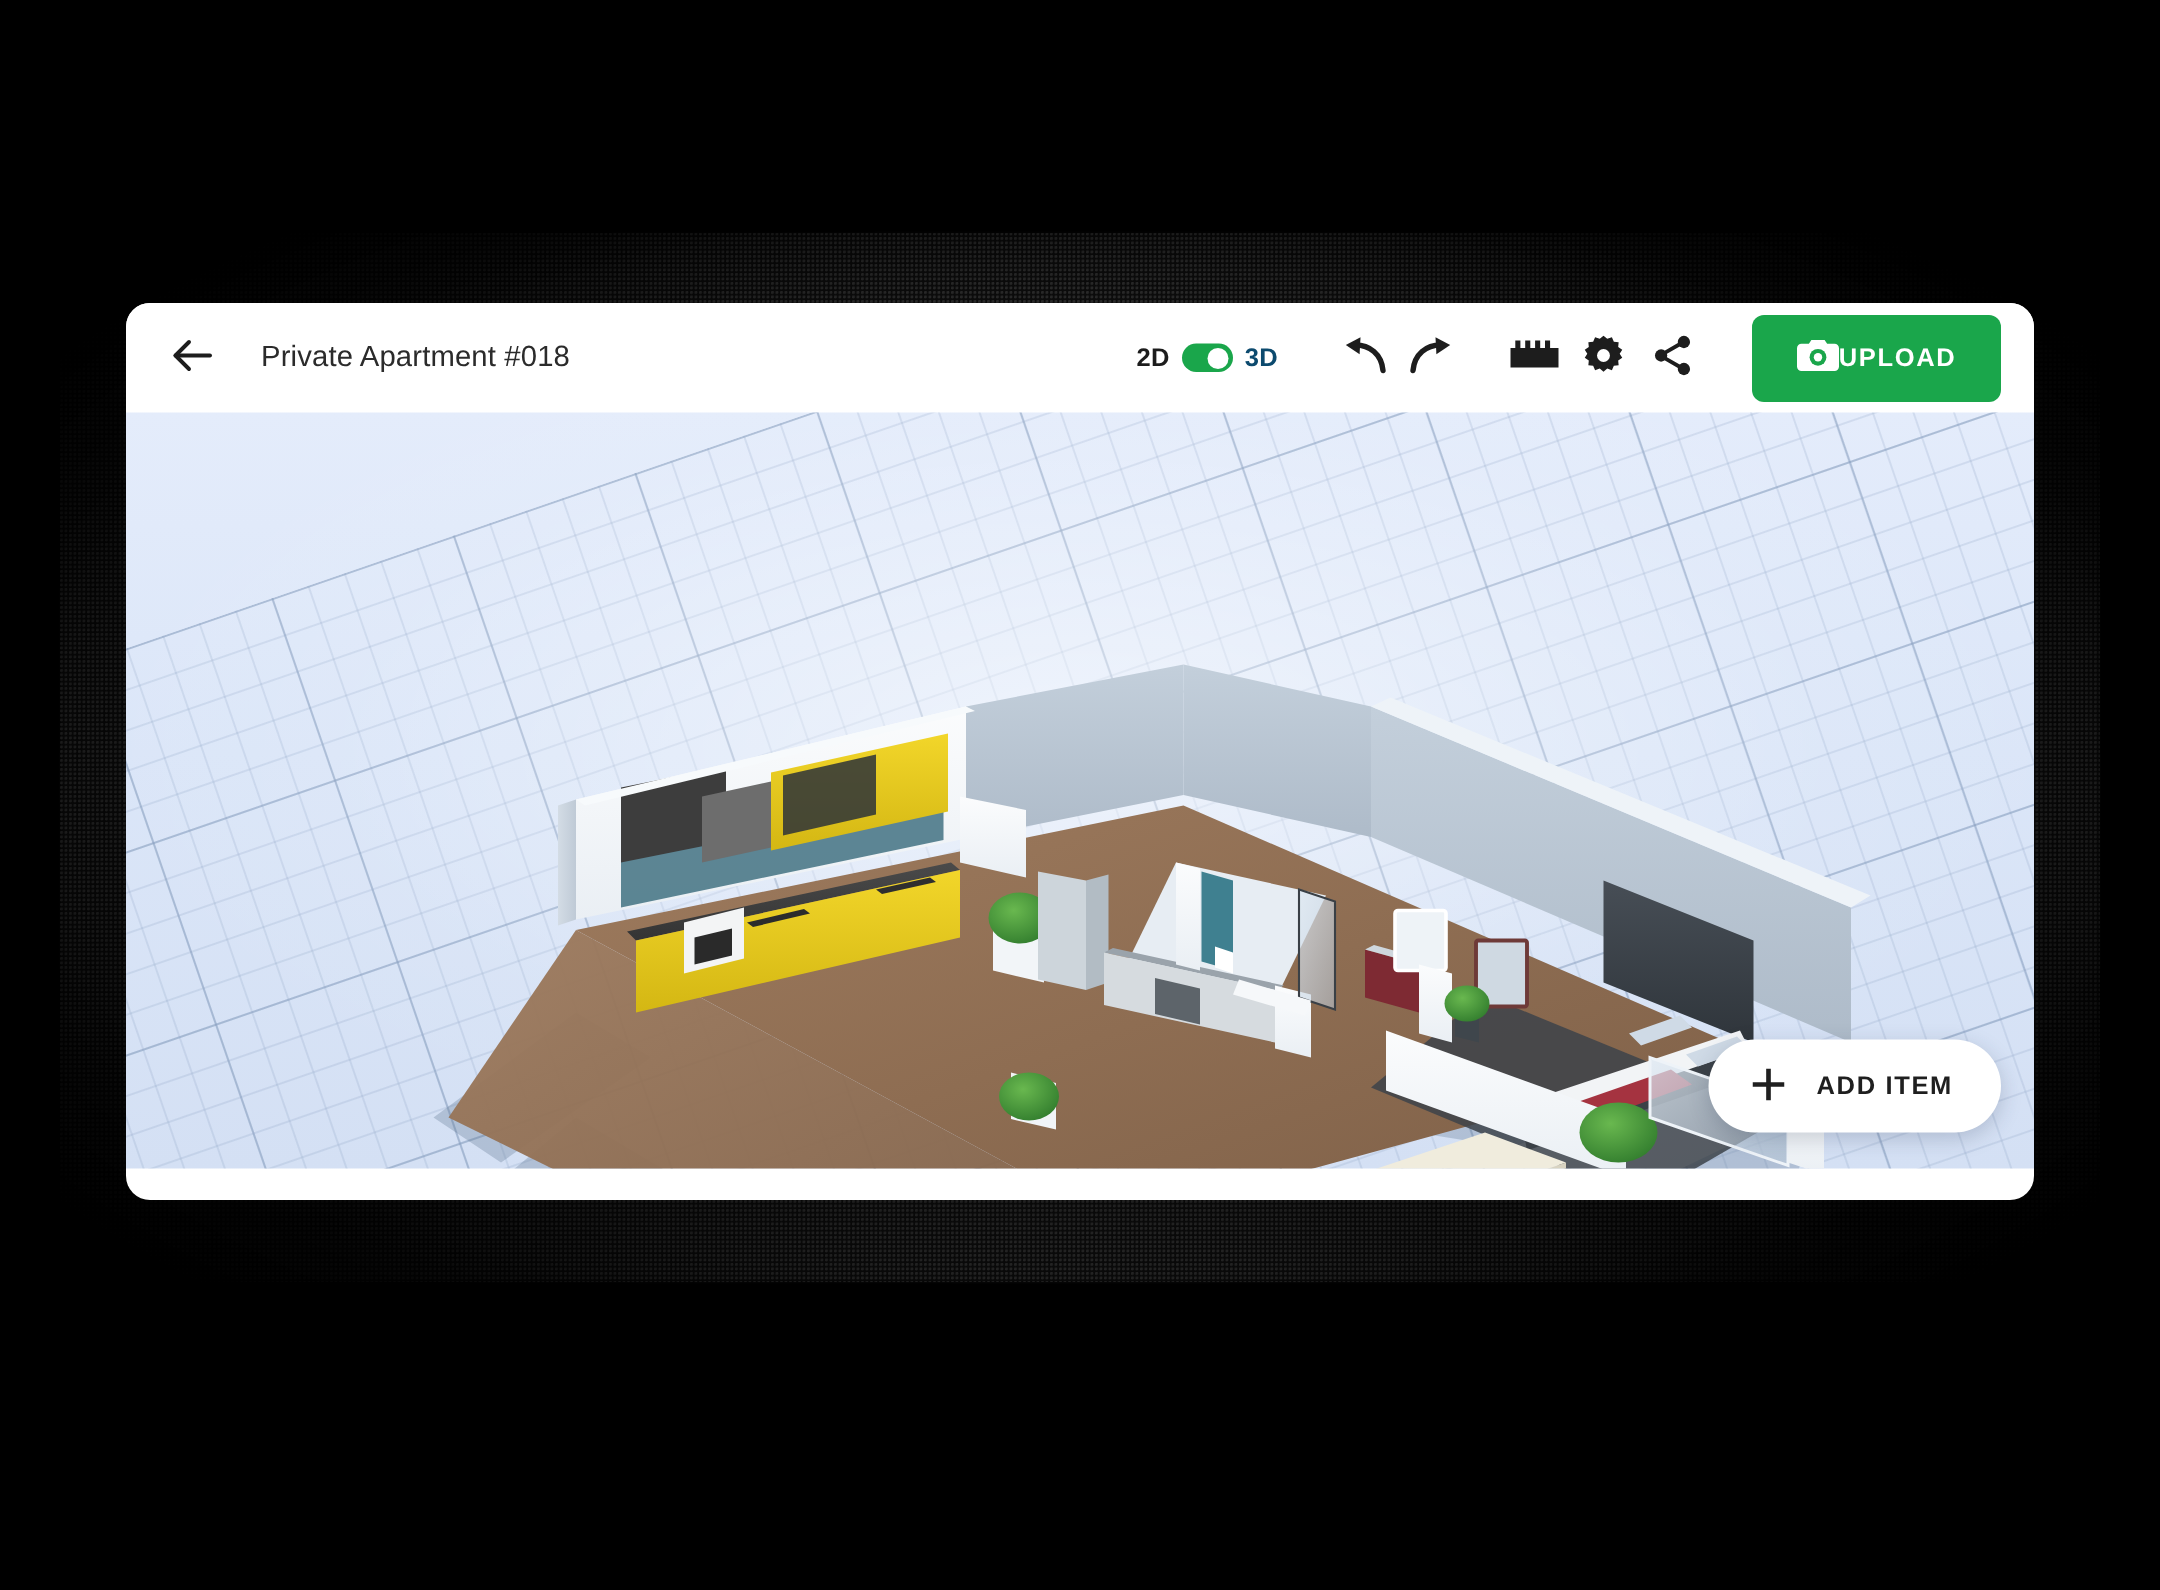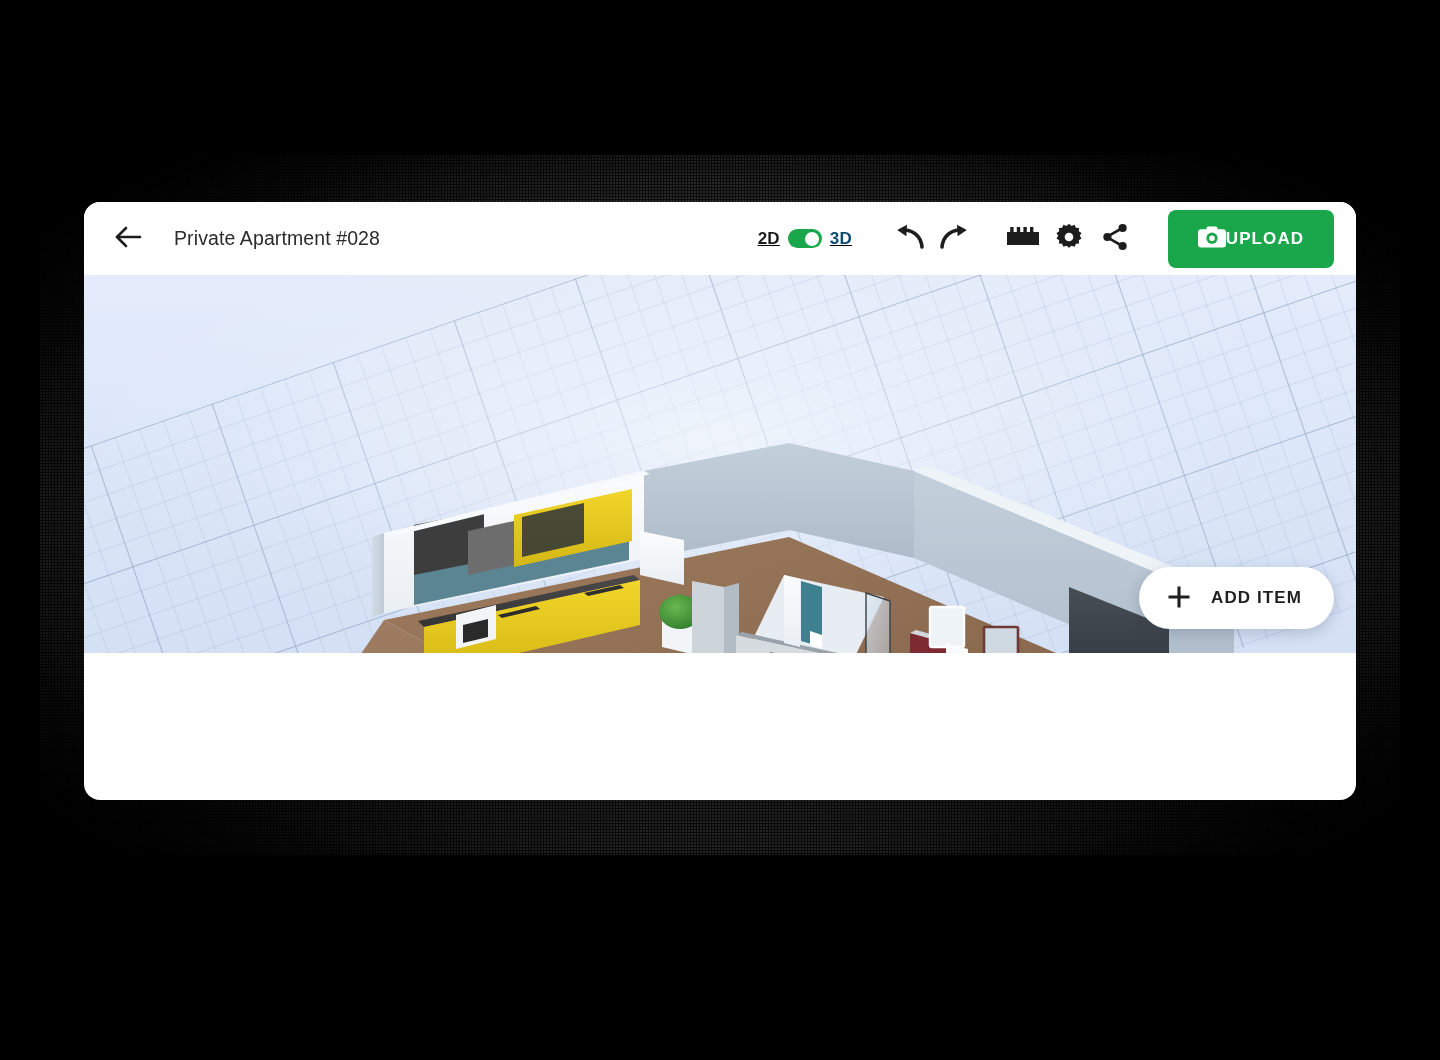--- a/index.html
+++ b/index.html
@@ -112,21 +112,20 @@
     padding-right: 22px;
   }
 
   
   #view-mode-switch {
     display: flex;
     align-items: center;
     gap: 8px;
     margin-right: 34px;
     cursor: pointer;
-    text-decoration: underline;
   }
   .mode-label {
     font-size: 17px;
     font-weight: bold;
     letter-spacing: 0.2px;
   }
   .mode-label.inactive { color: #1c1c1c; }
   .mode-label.active { color: #0c4a6e; }
   #mode-toggle {
     width: 34px;
@@ -180,21 +179,21 @@
     font-weight: bold;
     letter-spacing: 1.1px;
     color: #fff;
     white-space: nowrap;
   }
 
   
   #viewport {
     position: relative;
     width: 100%;
-    height: 378px;
+    height: 504px;
     background: linear-gradient(#e4ecfb 0%, #dbe6f8 45%, #d4e0f4 100%);
     overflow: hidden;
   }
   
   #ground-grid {
     position: absolute;
     left: -45%;
     top: -8%;
     width: 190%;
     height: 150%;
@@ -260,21 +259,21 @@
 
     <button id="back-button" title="Back">
       <span>
         <svg width="27" height="22" viewBox="0 0 27 22" aria-hidden="true">
           <path d="M2 11 H25" stroke="#1d1d1d" stroke-width="2.6" stroke-linecap="round" fill="none"></path>
           <path d="M11 2 L2 11 L11 20" stroke="#1d1d1d" stroke-width="2.6" stroke-linecap="round" stroke-linejoin="round" fill="none"></path>
         </svg>
       </span>
     </button>
 
-    <div id="page-title">Private Apartment #028</div>
+    <div id="page-title">Private Apartment #018</div>
 
     <div id="header-tools">
 
       <div id="view-mode-switch">
         <span class="mode-label inactive">2D</span>
         <span id="mode-toggle">
           <span class="knob"></span>
         </span>
         <span class="mode-label active">3D</span>
       </div>

